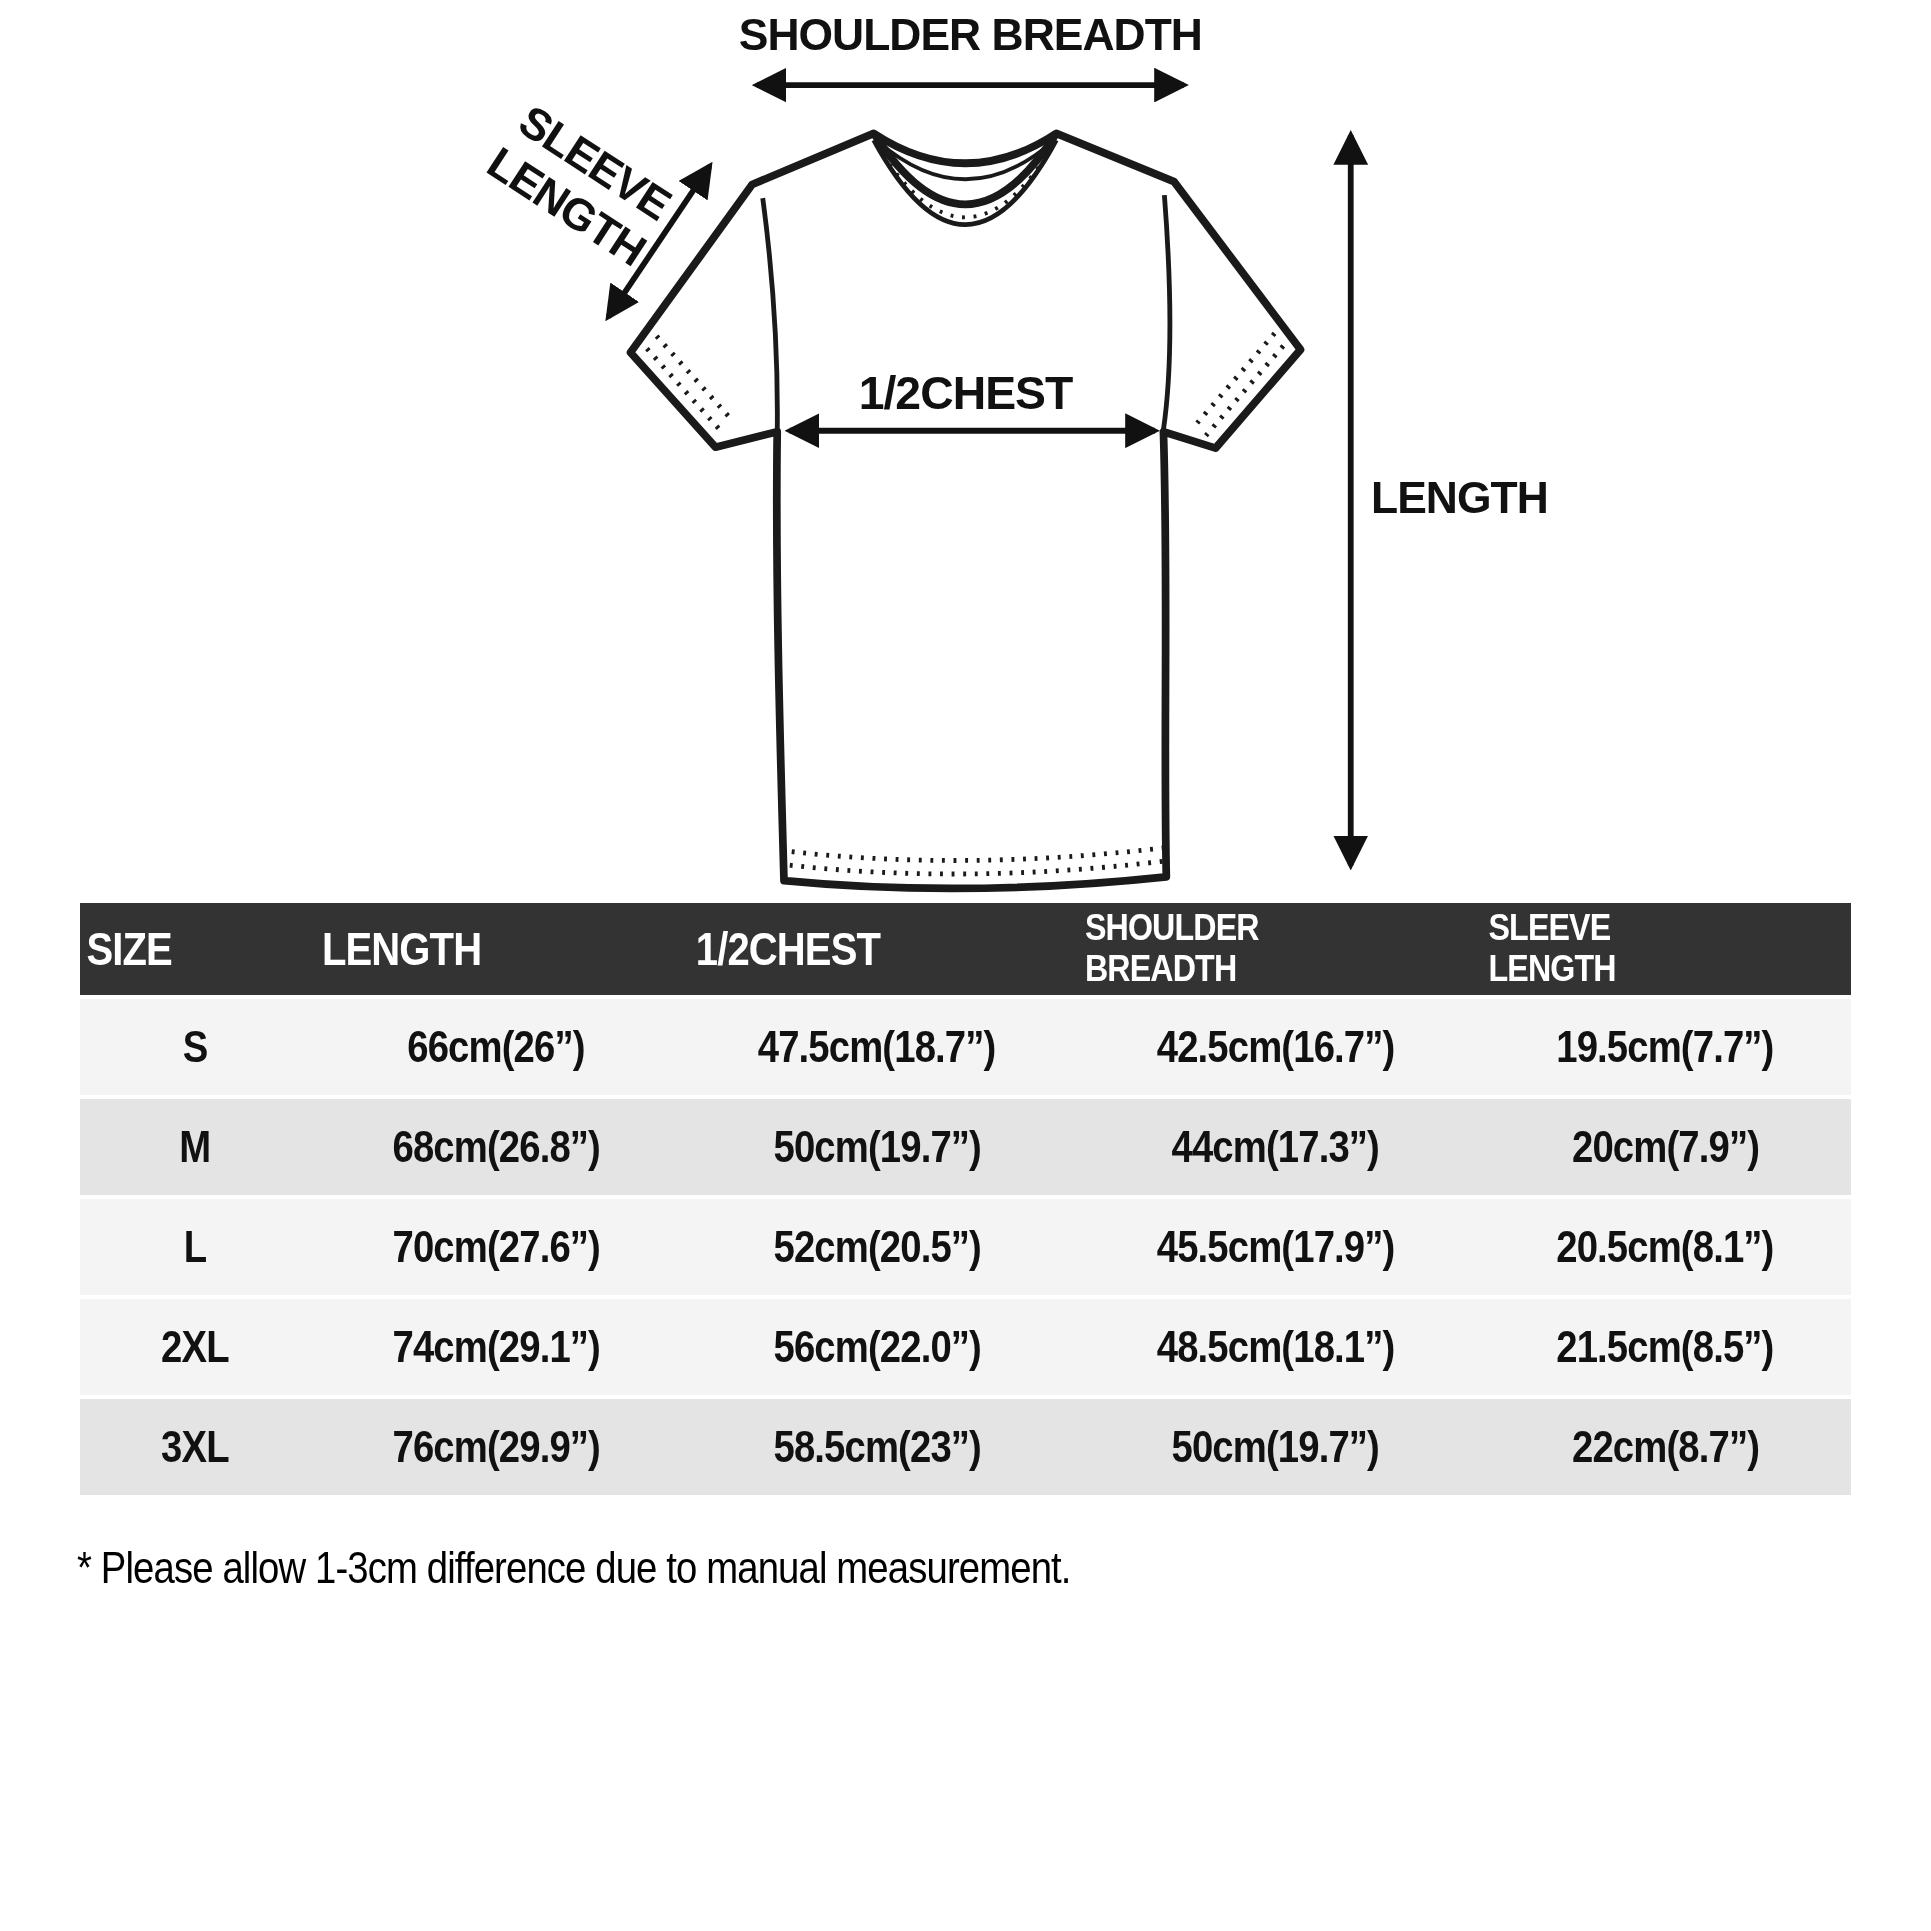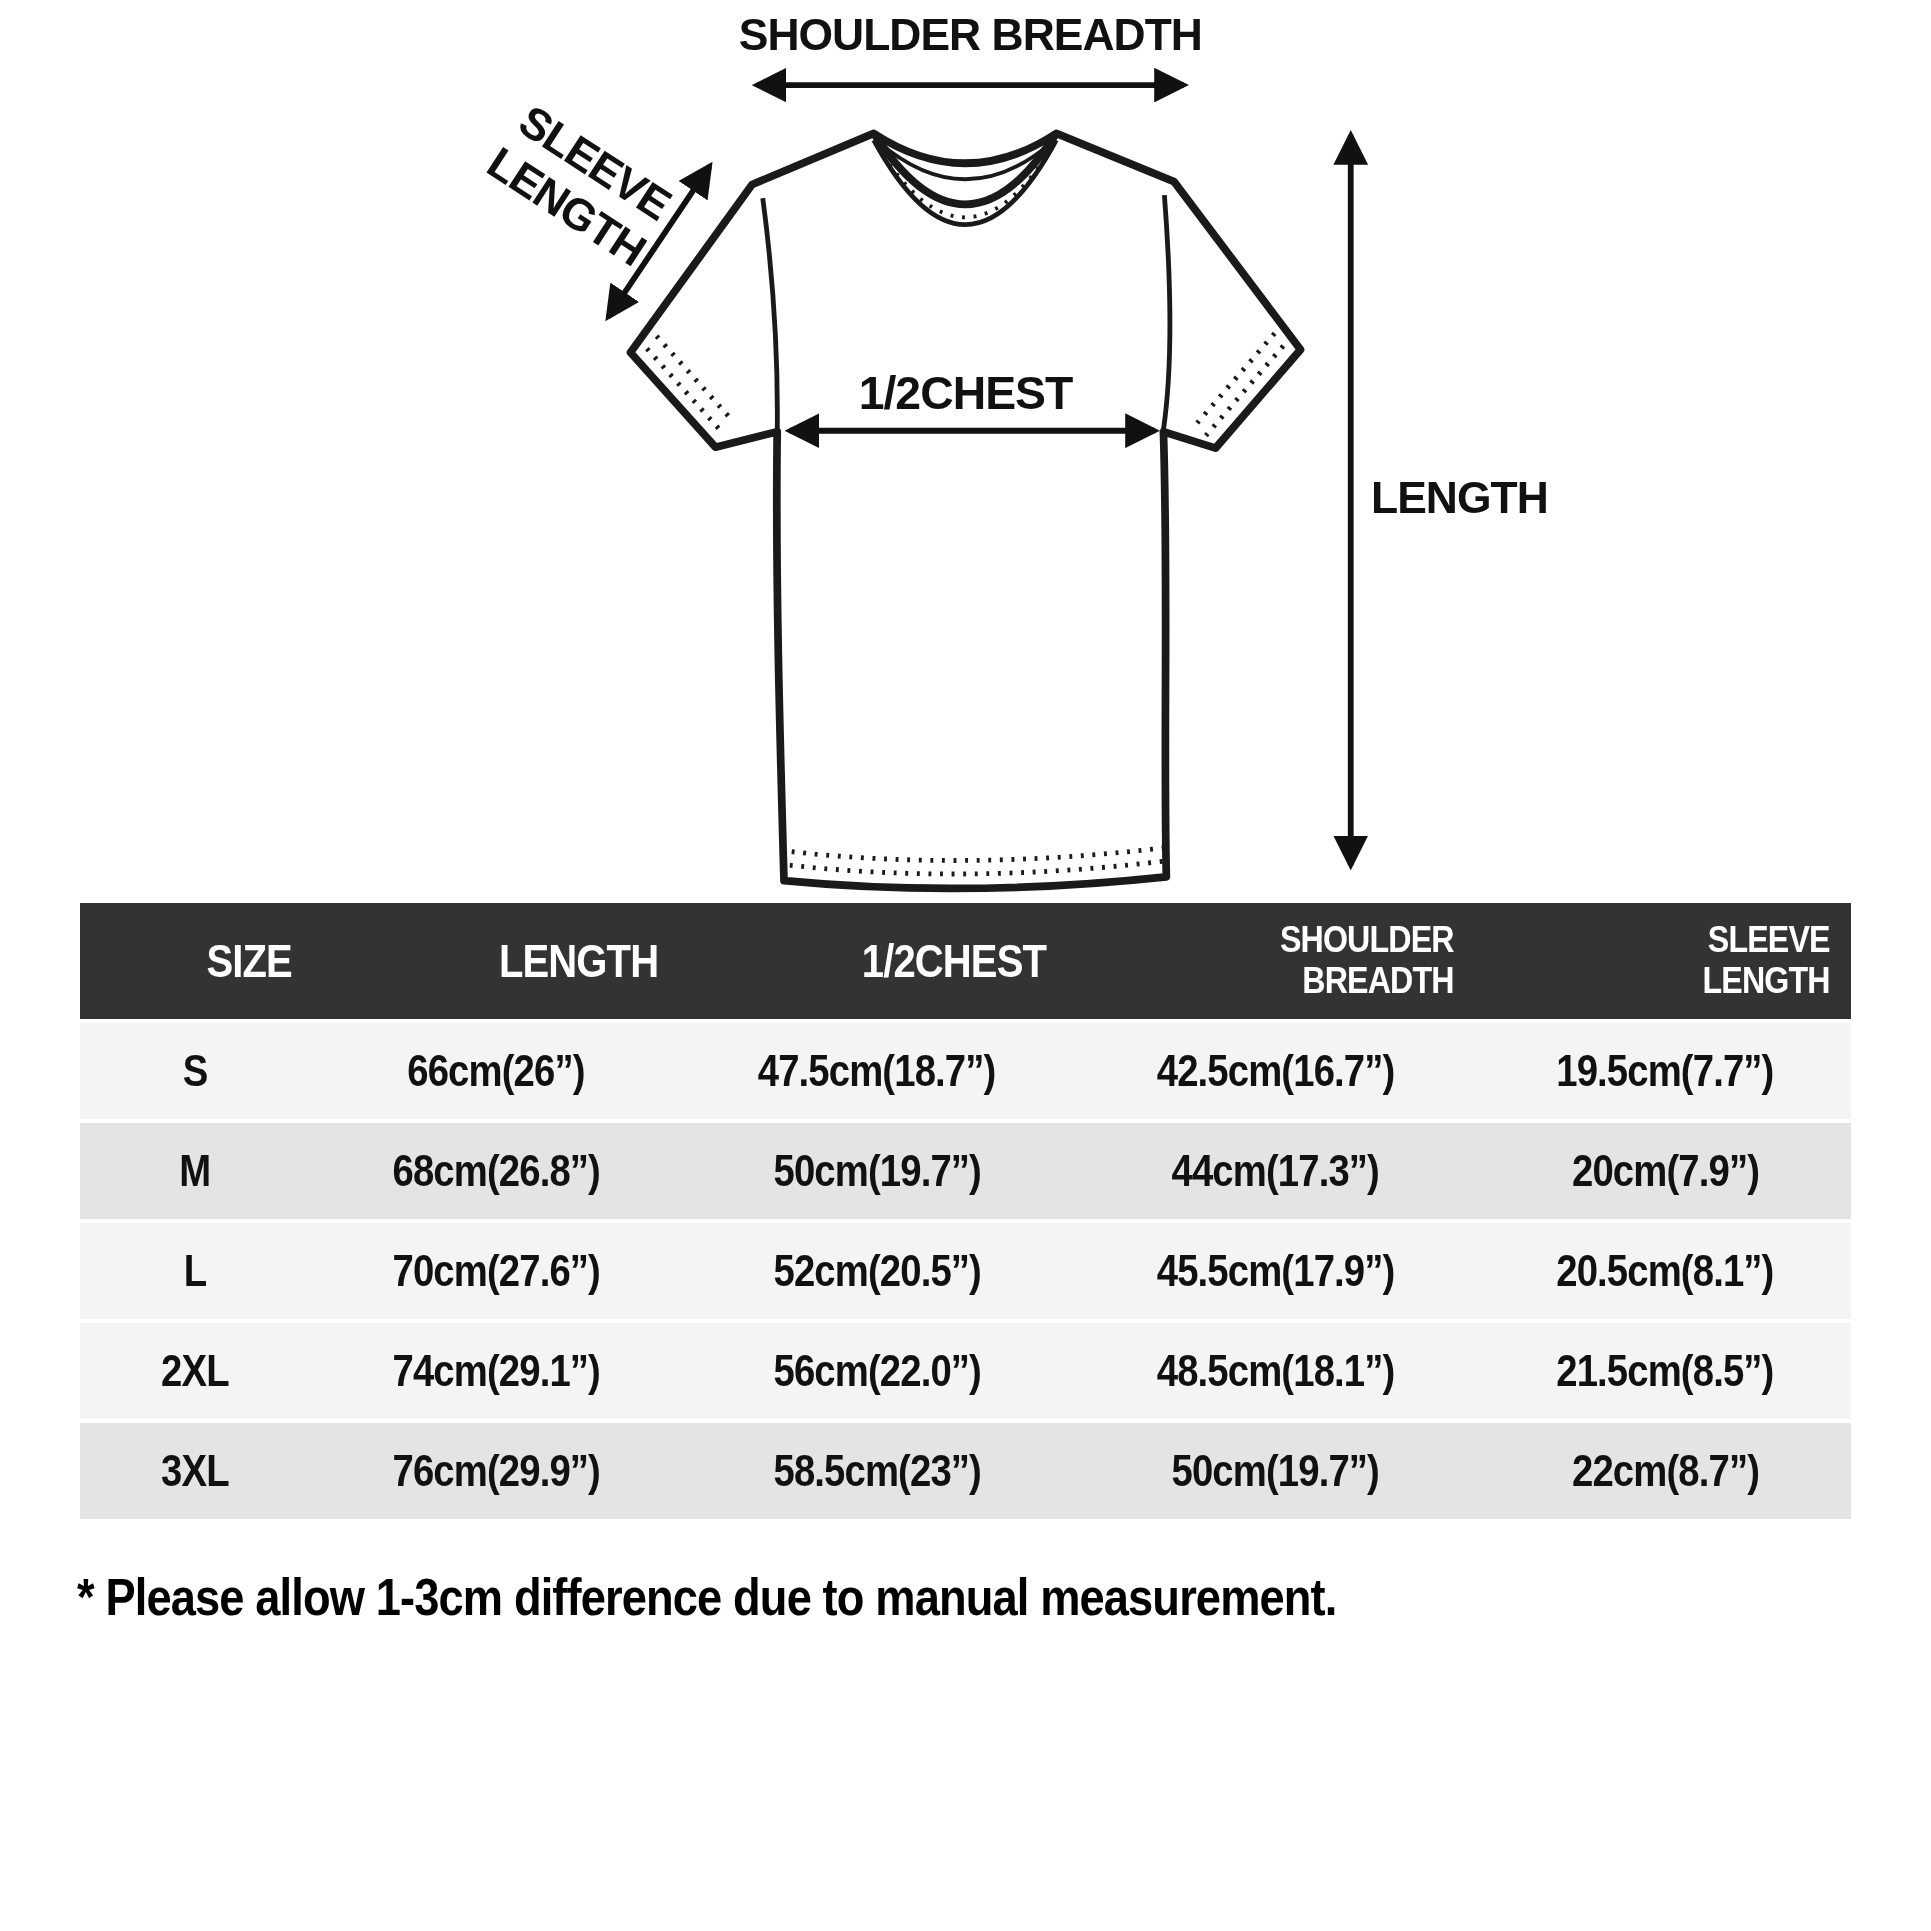--- a/index.html
+++ b/index.html
@@ -18,36 +18,36 @@
     margin-left:80px;width:1771px;table-layout:fixed;
   }
   table.size-chart col.c1{width:13%;}
   table.size-chart col.c2{width:21%;}
   table.size-chart col.c3{width:22%;}
   table.size-chart col.c4{width:23%;}
   table.size-chart col.c5{width:21%;}
   table.size-chart th{
     background:#333333;color:#ffffff;height:92px;
     border-bottom:4.8px solid #ffffff;
-    text-align:right;vertical-align:middle;padding:12px;
+    text-align:left;vertical-align:middle;padding:0;
   }
   table.size-chart td{
     height:96px;border-bottom:4.8px solid #ffffff;
     text-align:center;vertical-align:middle;padding:0;
     font-weight:700;font-size:44px;
   }
   tr.row-light td{background:#f4f4f4;}
   tr.row-dark td{background:#e4e4e4;}
   .cnd{display:inline-block;transform:scaleX(0.87);transform-origin:50% 50%;
        white-space:nowrap;letter-spacing:-1px;}
   .h-line{display:block;line-height:1.1;}
   th.h-big .h-line{font-size:46px;}
   th.h-sm .h-line{font-size:37px;}
   .footnote{
-    margin:44px 16px 0 77px;font-weight:700;font-size:52px;color:#000;
+    margin:44px 16px 0 77px;font-weight:400;font-size:44px;color:#000;
   }
   .footnote .cnd{transform-origin:0 50%;}
 </style>
 </head>
 <body>
 
 <div class="diagram-wrap">
   <svg width="1931" height="903" viewBox="0 0 2000 935">
     <defs>
       <marker id="ah" viewBox="0 0 10 10" refX="8.5" refY="5" markerWidth="6" markerHeight="6" orient="auto-start-reverse">

